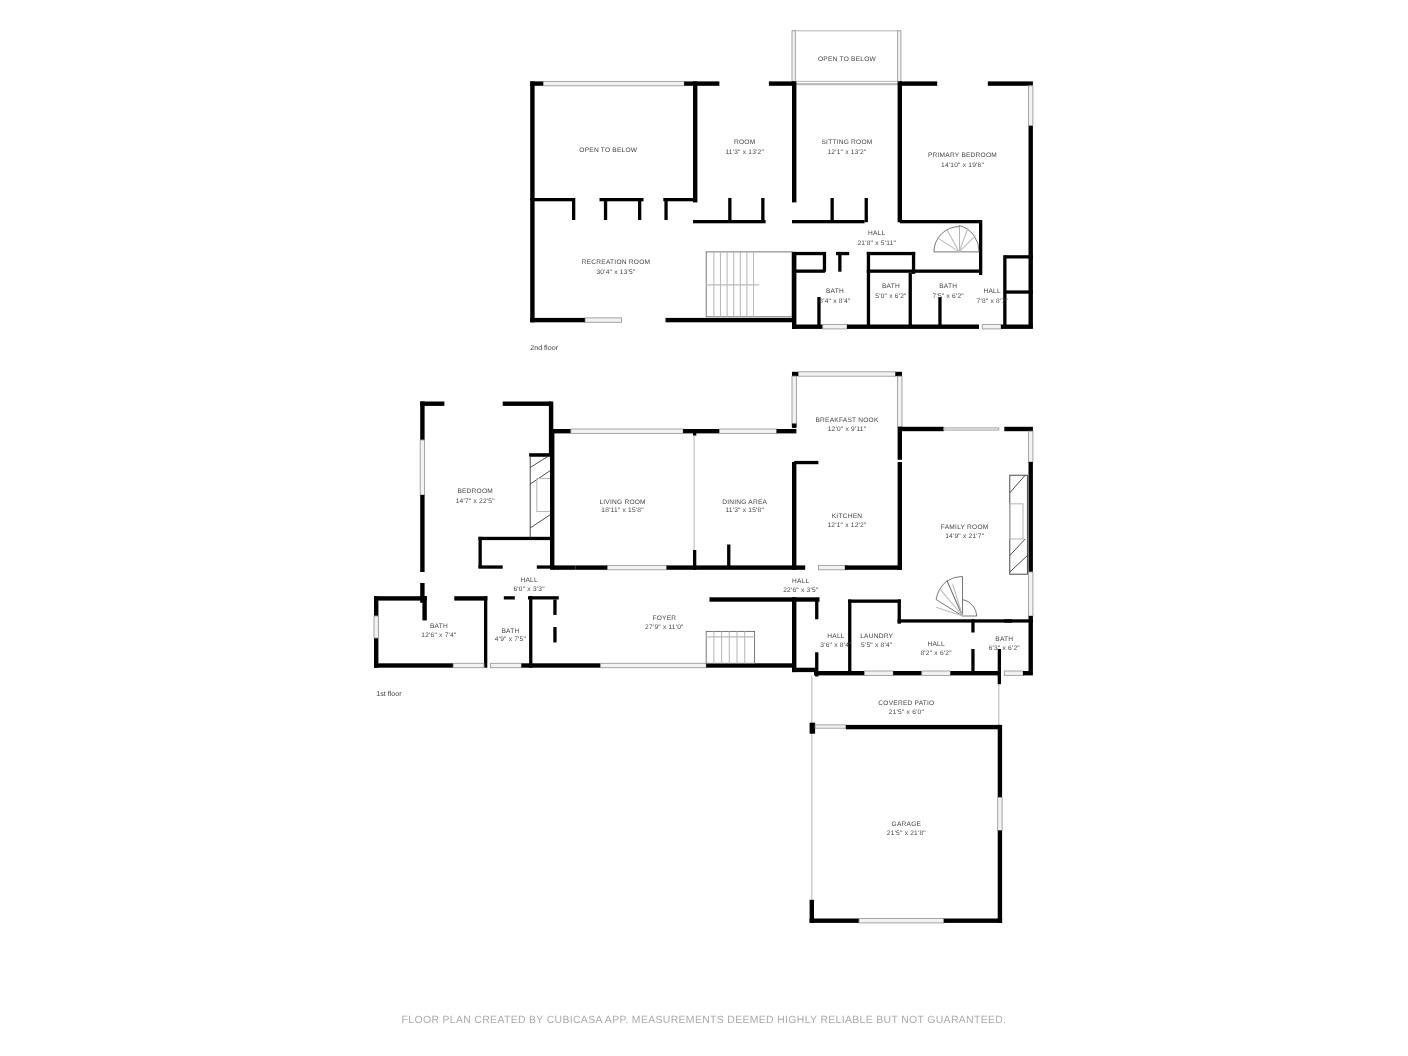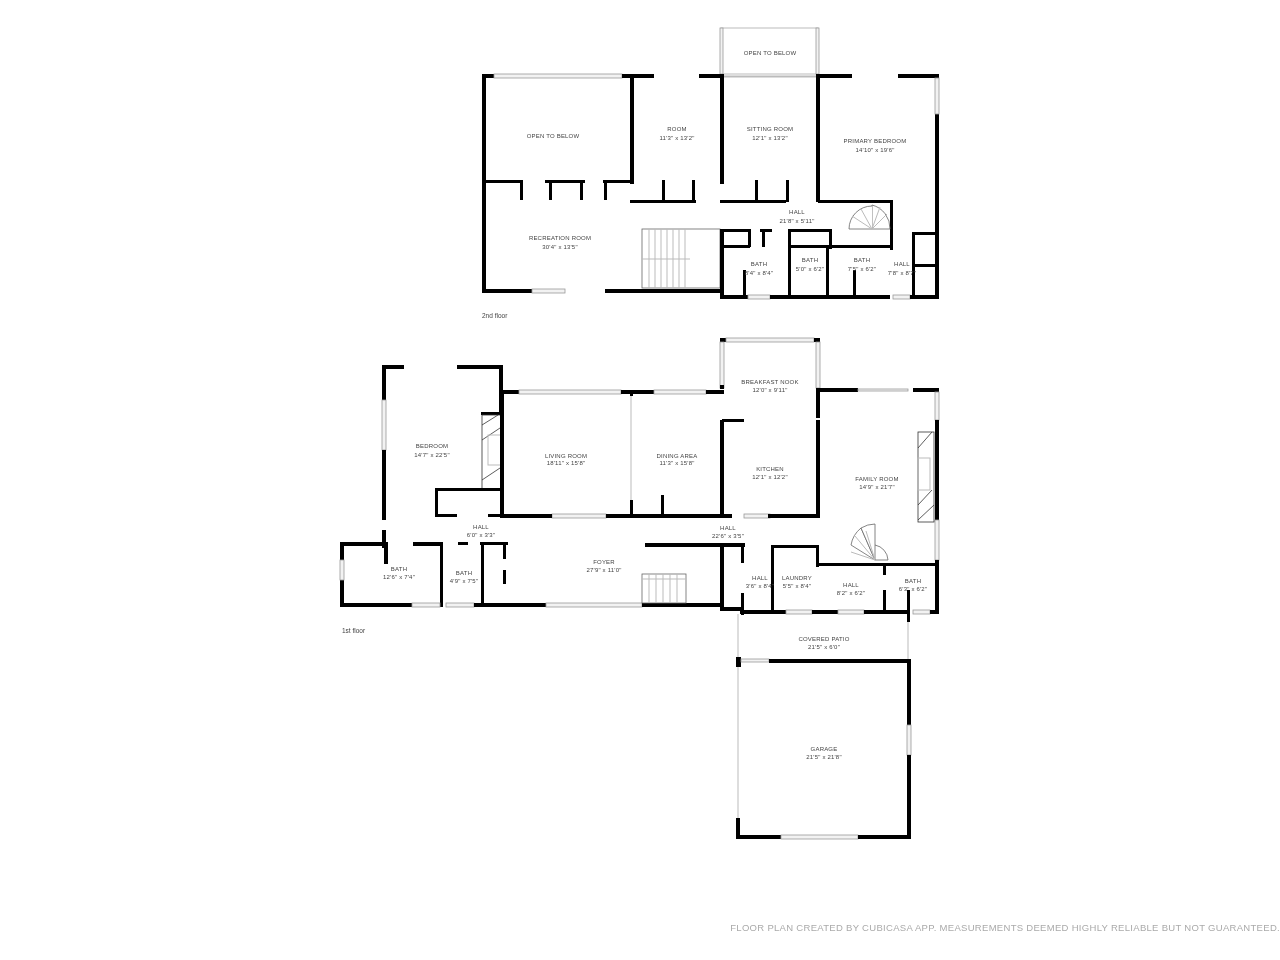--- a/index.html
+++ b/index.html
@@ -5,21 +5,21 @@
   html, body { margin:0; padding:0; background:#ffffff; }
   body { width:1280px; height:960px; position:relative; overflow:hidden; font-family:"Liberation Sans", sans-serif; }
   #plan { position:absolute; left:0; top:0; width:1280px; height:960px; }
   .wall { fill:#000; }
   .win { fill:#f2f2f2; stroke:#999; stroke-width:0.8; }
   .thin { stroke:#bbb; stroke-width:1; fill:none; }
   .stair { stroke:#666; stroke-width:0.8; fill:#fff; }
   .hatch { stroke:#333; stroke-width:0.8; fill:none; }
   .lbl { font-family:"Liberation Sans", sans-serif; font-size:6px; fill:#444; text-anchor:middle; letter-spacing:0.2px; }
   .floorlbl { font-family:"Liberation Sans", sans-serif; font-size:6.5px; fill:#444; }
-  .footer { position:absolute; left:0; width:1280px; top:922px; text-align:right; font-size:9.5px; color:#aaa; letter-spacing:0.3px; }
+  .footer { position:absolute; left:0; width:1280px; top:922px; text-align:center; font-size:9.5px; color:#aaa; letter-spacing:0.3px; }
 </style>
 </head>
 <body>
 
 <svg id="plan" viewBox="0 0 1280 960" xmlns="http://www.w3.org/2000/svg">
 
   <g>
 
     <rect class="thin" x="721" y="28" width="97" height="46"></rect>
     <rect class="win" x="720" y="28" width="3" height="46"></rect>

